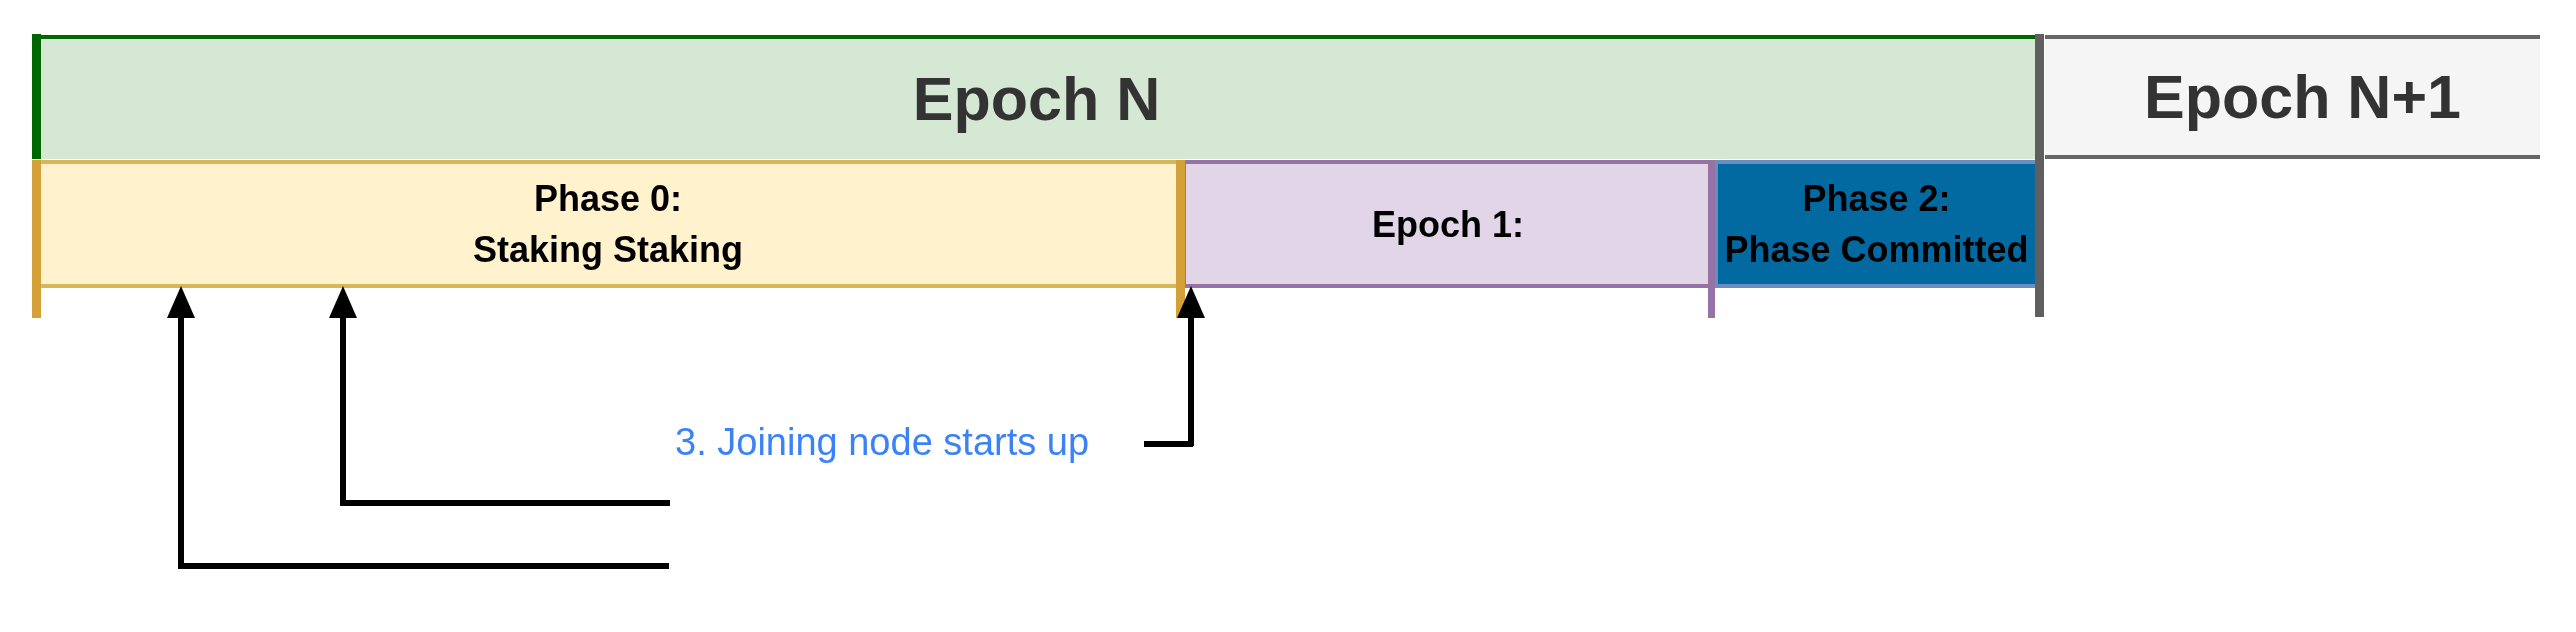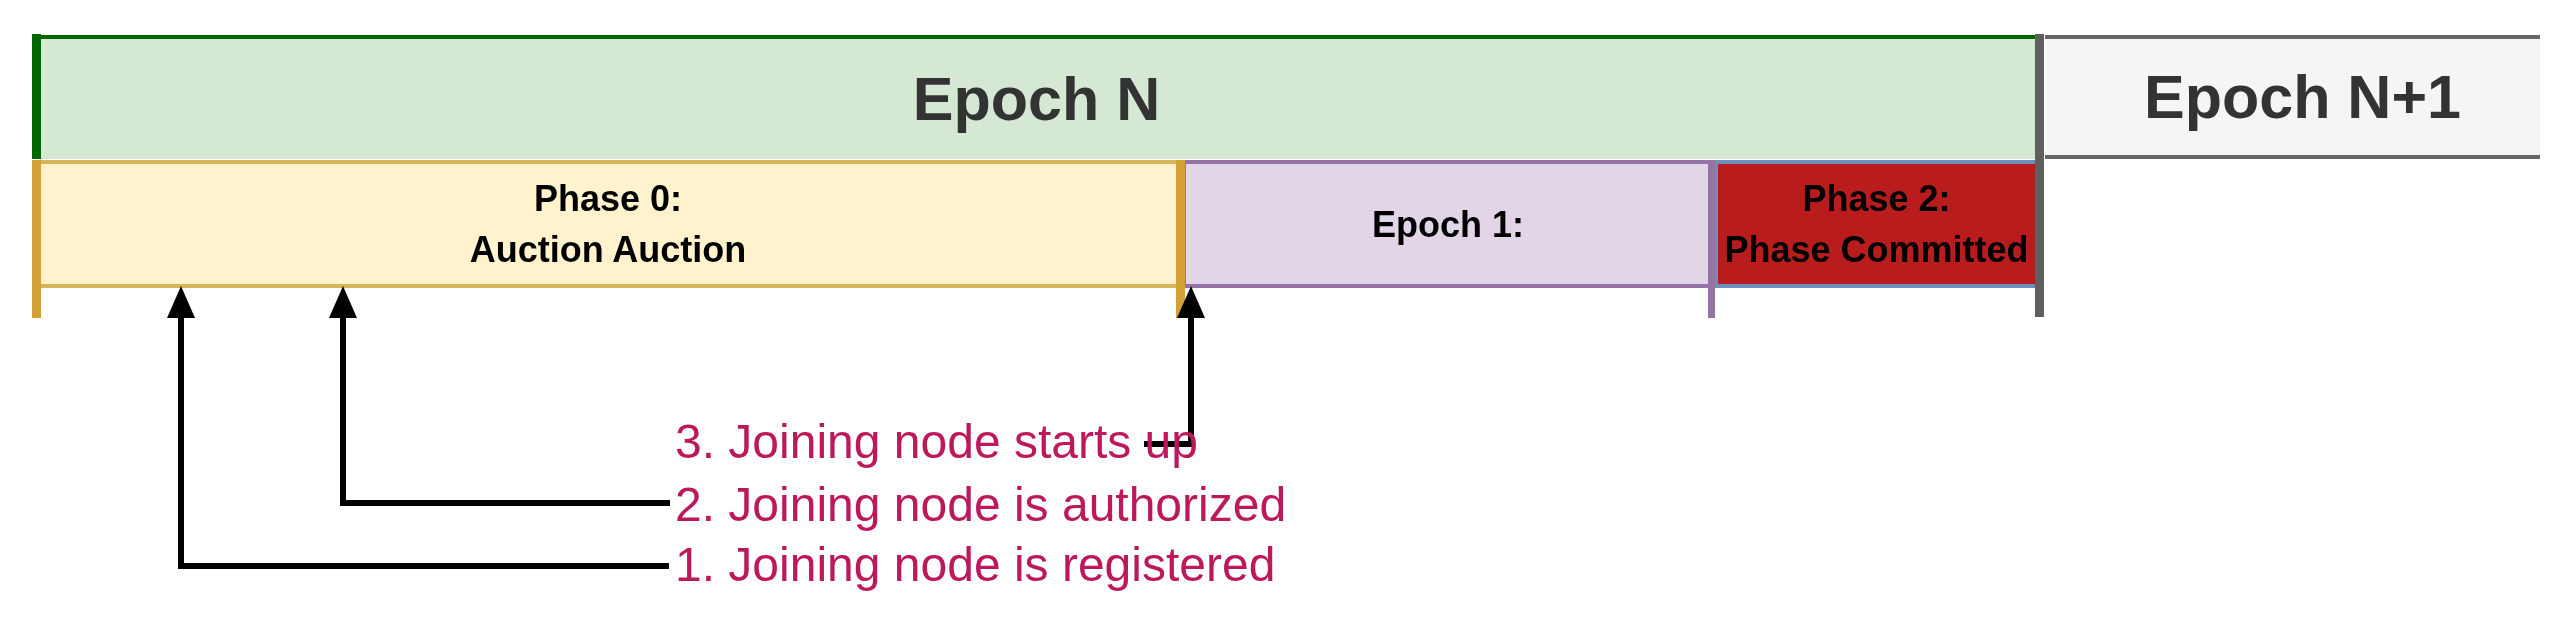--- a/index.html
+++ b/index.html
@@ -15,77 +15,75 @@
   .epoch-n1{left:2045px;top:35px;width:495px;height:124px;
     background:#f5f5f5;border-top:4.7px solid #666666;border-bottom:4.7px solid #666666;
     display:flex;align-items:center;justify-content:center;padding-left:20px;}
   .epoch-label{font-size:61px;font-weight:bold;color:#333333;white-space:nowrap;}
 
   
   .phase{top:160px;height:128px;display:flex;flex-direction:column;
     align-items:center;justify-content:center;text-align:right;gap:6px;}
   .phase-0{left:34px;width:1148px;background:#fff2cc;border:4.7px solid #d6b656;}
   .phase-1{left:1182px;width:532px;background:#e1d5e7;border:4.7px solid #9673a6;}
-  .phase-2{left:1714px;width:325px;background:#b91c1c;border:4.7px solid #6c8ebf;}
+  .phase-2{left:1714px;width:325px;background:#0369a1;border:4.7px solid #6c8ebf;}
   .phase-line{font-size:36px;font-weight:bold;color:#000000;line-height:45px;white-space:nowrap;}
 
   
   .tick{position:absolute;}
   .tick-green{left:32px;top:34px;width:8.6px;height:125px;background:#006600;}
   .tick-gold-left{left:32px;top:160px;width:8.6px;height:158px;background:#d3a138;}
   .tick-gold-mid{left:1176px;top:160px;width:8.6px;height:158px;background:#d3a138;}
   .tick-purple{left:1708px;top:160px;width:7px;height:158px;background:#9673a6;}
   .tick-gray{left:2035px;top:34px;width:8.6px;height:283px;background:#5f5f5f;}
 
   
   .arrow-head{width:0;height:0;
     border-left:14px solid transparent;border-right:14px solid transparent;
     border-bottom:32px solid #000000;}
   .arrow-seg{background:#000000;}
-  .anno-label{font-size:48px;color:#be185d;line-height:44px;white-space:nowrap;}
+  .anno-label{font-size:38px;color:#3b82f6;line-height:44px;white-space:nowrap;}
 </style>
 </head>
 <body>
 
 <div id="canvas">
 
   <div class="abs epoch-n">
     <span class="epoch-label">Epoch N</span>
   </div>
   <div class="abs epoch-n1">
     <span class="epoch-label">Epoch N+1</span>
   </div>
 
   <div class="abs phase phase-0">
     <span class="phase-line">Phase 0:</span>
-    <span class="phase-line">Auction Auction</span>
+    <span class="phase-line">Staking Staking</span>
   </div>
   <div class="abs phase phase-1">
     <span class="phase-line">Epoch 1:</span>
   </div>
   <div class="abs phase phase-2">
     <span class="phase-line">Phase 2:</span>
     <span class="phase-line">Phase Committed</span>
   </div>
 
   <div class="tick tick-green"></div>
   <div class="tick tick-gold-left"></div>
   <div class="tick tick-gold-mid"></div>
   <div class="tick tick-purple"></div>
   <div class="tick tick-gray"></div>
 
   <div class="abs arrow-head" style="left:167px;top:286px;"></div>
   <div class="abs arrow-seg" style="left:178px;top:315px;width:5.5px;height:254px;"></div>
   <div class="abs arrow-seg" style="left:178px;top:563px;width:491px;height:5.5px;"></div>
-  <div class="abs anno-label" style="left:675px;top:543px;">1. Joining node is registered</div>
 
   <div class="abs arrow-head" style="left:329px;top:286px;"></div>
   <div class="abs arrow-seg" style="left:340px;top:315px;width:5.5px;height:191px;"></div>
   <div class="abs arrow-seg" style="left:340px;top:500px;width:330px;height:5.5px;"></div>
-  <div class="abs anno-label" style="left:675px;top:483px;">2. Joining node is authorized</div>
 
   <div class="abs arrow-head" style="left:1177px;top:286px;"></div>
   <div class="abs arrow-seg" style="left:1188px;top:315px;width:5.5px;height:131px;"></div>
   <div class="abs arrow-seg" style="left:1144px;top:441px;width:49px;height:5.5px;"></div>
   <div class="abs anno-label" style="left:675px;top:420px;">3. Joining node starts up</div>
 
 </div>
 
 
 </body></html>

